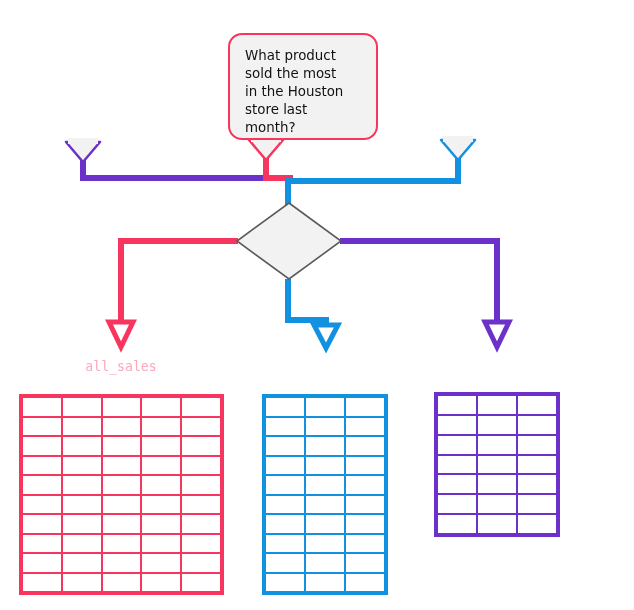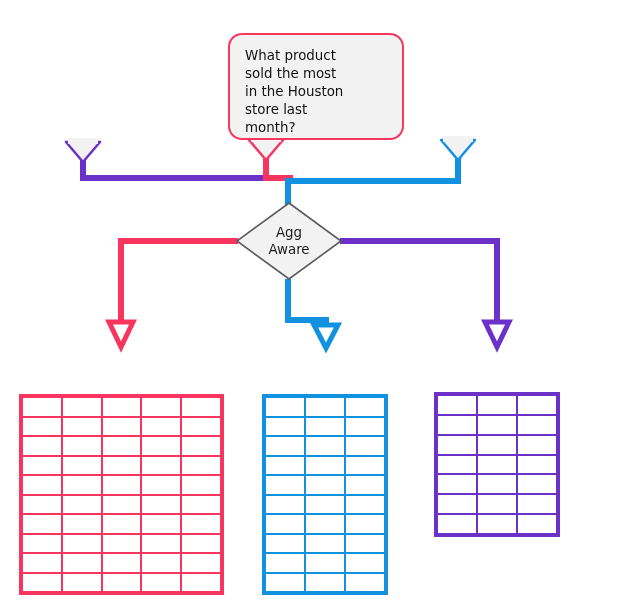--- a/index.html
+++ b/index.html
@@ -120,34 +120,31 @@
     <polygon points="441,140 475,140 458,160" fill="#f2f2f2" stroke="#1291e0" stroke-width="2.5" stroke-linejoin="round"></polygon>
 
     <rect x="68" y="138" width="30" height="6" fill="#f2f2f2"></rect>
     <rect x="251" y="136" width="30" height="6" fill="#f2f2f2"></rect>
     <rect x="443" y="136" width="30" height="6" fill="#f2f2f2"></rect>
 
     <polygon points="289,203 341,241 289,279 237,241" fill="#f2f2f2" stroke="#5a5a5a" stroke-width="1.6"></polygon>
   </svg>
 
 
-  <div class="bubble" style="left:228px; top:33px; width:176px; height:107px; border-color:#f7355e;">
+  <div class="bubble" style="left:228px; top:33px; width:150px; height:107px; border-color:#f7355e;">
     <span class="bubble-text">What product
 sold the most
 in the Houston
 store last
 month?</span>
   </div>
 
 
-  <div class="diamond-wrap" style="left:237px; top:203px; width:104px; height:76px;">
-    <div class="diamond-label">Agg
-Aware</div>
-  </div>
-
+
+  <div class="tbl-caption" style="left:41px; top:359px; width:160px; color:#fba8ba;">all_sales</div>
 
 
 
   <div class="tbl" id="tbl-all-sales" style="left: 19px; top: 394px; width: 205px; height: 201px; border-color: rgb(247, 53, 94); border-width: 3px; grid-template-columns: repeat(5, 1fr); grid-template-rows: repeat(10, 1fr);">
       <div class="cell" style="border-color: rgb(247, 53, 94); border-width: 1.6px;"></div>
       <div class="cell" style="border-color: rgb(247, 53, 94); border-width: 1.6px;"></div>
       <div class="cell" style="border-color: rgb(247, 53, 94); border-width: 1.6px;"></div>
       <div class="cell" style="border-color: rgb(247, 53, 94); border-width: 1.6px;"></div>
       <div class="cell" style="border-color: rgb(247, 53, 94); border-width: 1.6px;"></div>
       <div class="cell" style="border-color: rgb(247, 53, 94); border-width: 1.6px;"></div>

